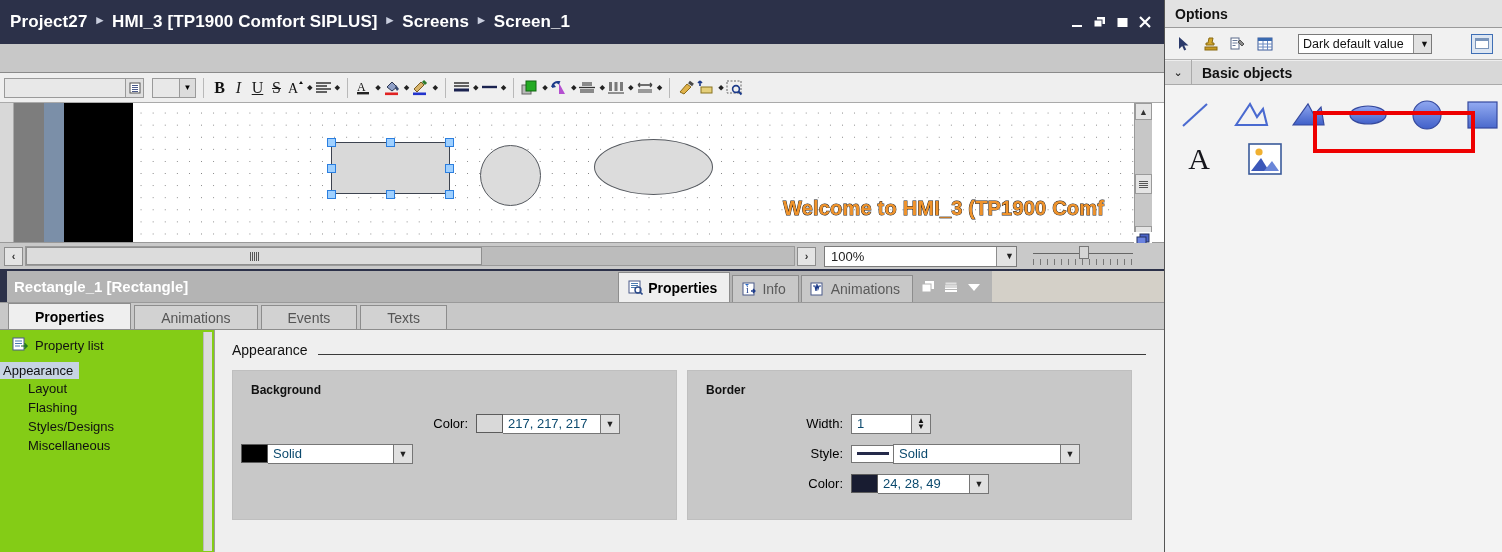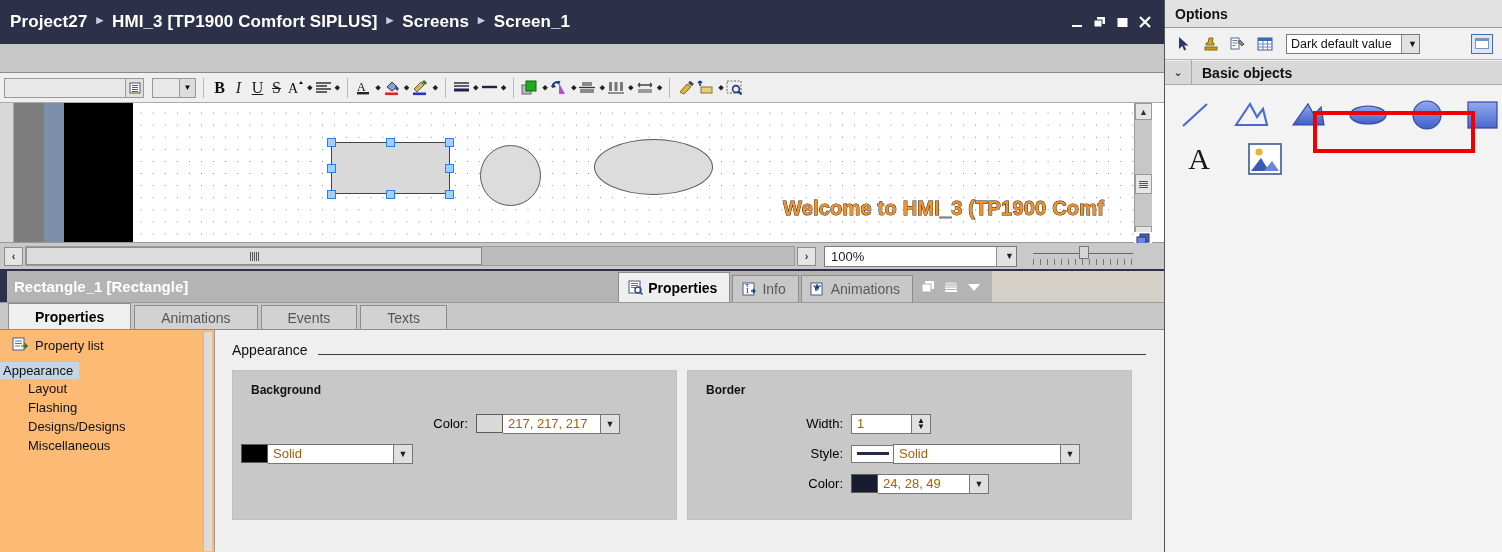--- a/index.html
+++ b/index.html
@@ -131,21 +131,21 @@
     background: #efefef; border-top: 1px solid #9a9a9a; }
   .sub-tabs { position: absolute; left: 0; top: 0; width: 1164px; height: 27px;
     display: flex; align-items: flex-end; padding-left: 8px; background: #c8c8c8;
     border-bottom: 1px solid #8d8d8d; }
   .stab { height: 24px; padding: 0 26px; display: flex; align-items: center; justify-content: center;
     background: #d2d2d2; border: 1px solid #8d8d8d; border-bottom: none; margin-right: 3px;
     font-size: 14px; color: #555; cursor: pointer; }
   .stab.active { background: #efefef; color: #000; font-weight: bold; height: 26px; }
 
   .prop-left { position: absolute; left: 0; top: 27px; width: 215px; height: 223px;
-    background: #fdba74; border-right: 1px solid #9a9a9a; }
+    background: #84cc16; border-right: 1px solid #9a9a9a; }
   .plist-head { display: flex; align-items: center; gap: 7px; padding: 7px 0 7px 12px;
     font-size: 13px; color: #111; }
   .plist-head .ic { width: 16px; height: 16px; }
   .plist-items { padding-top: 2px; }
   .plitem { font-size: 13px; color: #111; padding: 2px 0 2px 28px; cursor: pointer; }
   .plitem.sel { background: #c7d4e3; display: inline-block; margin-left: 28px; padding: 1px 6px 1px 3px; }
   .pl-scroll { position: absolute; right: 2px; top: 2px; width: 9px; height: 219px; background: #dcdcdc;
     border-left: 1px solid #bbb; }
 
   .prop-right { position: absolute; left: 216px; top: 27px; right: 0; height: 223px; background: #efefef; }
@@ -155,21 +155,21 @@
 
   .groups { display: flex; gap: 10px; padding: 12px 16px 0 16px; }
   .group { background: #c8c8c8; border: 1px solid #bfbfbf; width: 445px; height: 150px; position: relative; }
   .group h4 { font-size: 12px; font-weight: bold; color: #111; padding: 12px 0 0 18px; }
   .rowset { padding: 14px 0 0 0; }
   .frow { display: flex; align-items: center; height: 25px; margin-bottom: 5px; }
   .flabel { font-size: 13px; color: #000000; text-align: right; white-space: nowrap; }
   .ctl { display: flex; align-items: center; margin-left: 8px; }
   .swatch { width: 27px; height: 19px; border: 1px solid #5c5c5c; }
   .field { height: 20px; background: #ffffff; border: 1px solid #767676; display: flex; align-items: center;
-    padding-left: 5px; font-size: 13px; color: #a16207; }
+    padding-left: 5px; font-size: 13px; color: #0c4a6e; }
   .cbtn { width: 19px; height: 20px; background: #e0e0e0; border: 1px solid #767676; border-left: none;
     display: flex; align-items: center; justify-content: center; font-size: 9px; color: #222; }
   .spin { width: 19px; height: 20px; background: #e0e0e0; border: 1px solid #767676; border-left: none;
     display: flex; flex-direction: column; align-items: center; justify-content: center; line-height: .7;
     font-size: 8px; color: #111; }
   .lineprev { width: 42px; height: 18px; background: #fff; border: 1px solid #767676; border-right: none;
     display: flex; align-items: center; justify-content: center; }
   .lineprev i { display: block; width: 32px; height: 3px; background: #252a4a; }
 
   
@@ -180,21 +180,21 @@
   .tbx-title .accent { width: 6px; height: 28px; background: #2c3149; }
   .tbx-title span.t { padding-left: 8px; font-size: 15px; font-weight: bold; color: #ffffff; }
   .tbx-title .btns { margin-left: auto; display: flex; align-items: center; gap: 9px; padding-right: 10px; color:#fff;}
   .tbx-opts { height: 28px; background: #e2e2e2; display: flex; align-items: center;
     border-bottom: 1px solid #9a9a9a; }
   .tbx-opts span { padding-left: 10px; font-size: 14px; font-weight: bold; color: #111; }
   .tbx-tools { height: 32px; background: #f1f1f1; display: flex; align-items: center; gap: 7px;
     padding-left: 9px; border-bottom: 1px solid #b5b5b5; }
   .tt { width: 20px; height: 20px; display: flex; align-items: center; justify-content: center; cursor: pointer; }
   .theme-combo { width: 134px; height: 20px; background: #ffffff; border: 1px solid #7a7a7a;
-    display: flex; align-items: center; margin-left: 4px; overflow: hidden; }
+    display: flex; align-items: center; margin-left: 16px; overflow: hidden; }
   .theme-combo span { padding-left: 4px; font-size: 12.5px; color: #111; white-space: nowrap; }
   .theme-combo .btn { margin-left: auto; min-width: 18px; height: 18px; background: #e2e2e2;
     border-left: 1px solid #8d8d8d; display: flex; align-items: center; justify-content: center; font-size: 9px; }
   .pane-icon { margin-left: auto; margin-right: 9px; width: 22px; height: 20px; background: #dde6f2;
     border: 1px solid #3f6fb5; display:flex; align-items:center; justify-content:center;}
   .pane-icon i { width: 14px; height: 11px; background: #fff; border: 1px solid #7a95bb; border-top-width:3px;}
 
   .tbx-group { height: 25px; background: #d8d8d8; display: flex; align-items: center;
     border-bottom: 1px solid #aaa; border-top: 1px solid #eee; }
   .tbx-group .chev { width: 26px; text-align: center; font-size: 11px; color: #111; cursor:pointer;}
@@ -527,21 +527,21 @@
                 <path d="M3 4h7M3 6.5h7M3 9h5" stroke="#4a7ab0" stroke-width="1.1"></path>
                 <path d="M9 9 L15 9 M12.5 6 L15.5 9 L12.5 12" fill="#2a8a2a" stroke="#1a6a1a" stroke-width="1"></path>
               </svg>
           </span>
           <span>Property list</span>
         </div>
         <div class="plist-items">
           <div><span class="plitem sel" style="margin-left:0;">Appearance</span></div>
           <div class="plitem">Layout</div>
           <div class="plitem">Flashing</div>
-          <div class="plitem">Designs/Designs</div>
+          <div class="plitem">Styles/Designs</div>
           <div class="plitem">Miscellaneous</div>
         </div>
         <div class="pl-scroll"></div>
       </div>
 
       <div class="prop-right">
         <div class="section-title-row">
           <span class="section-title">Appearance</span>
           <span class="section-rule"></span>
         </div>

